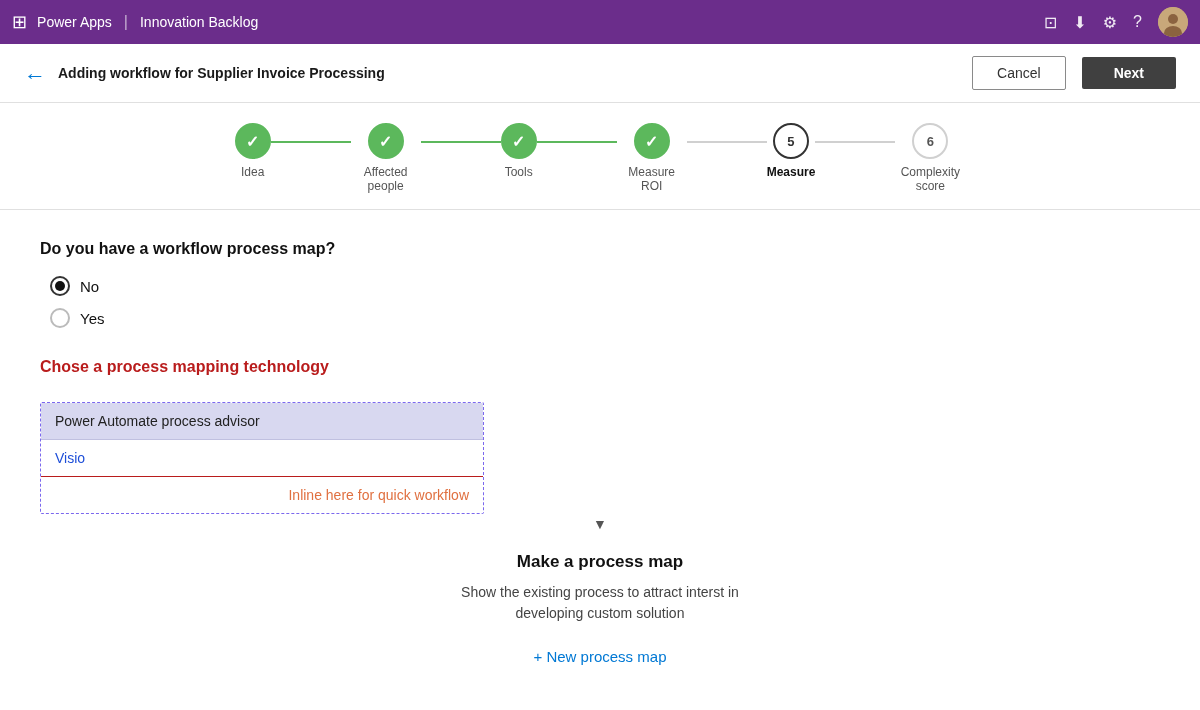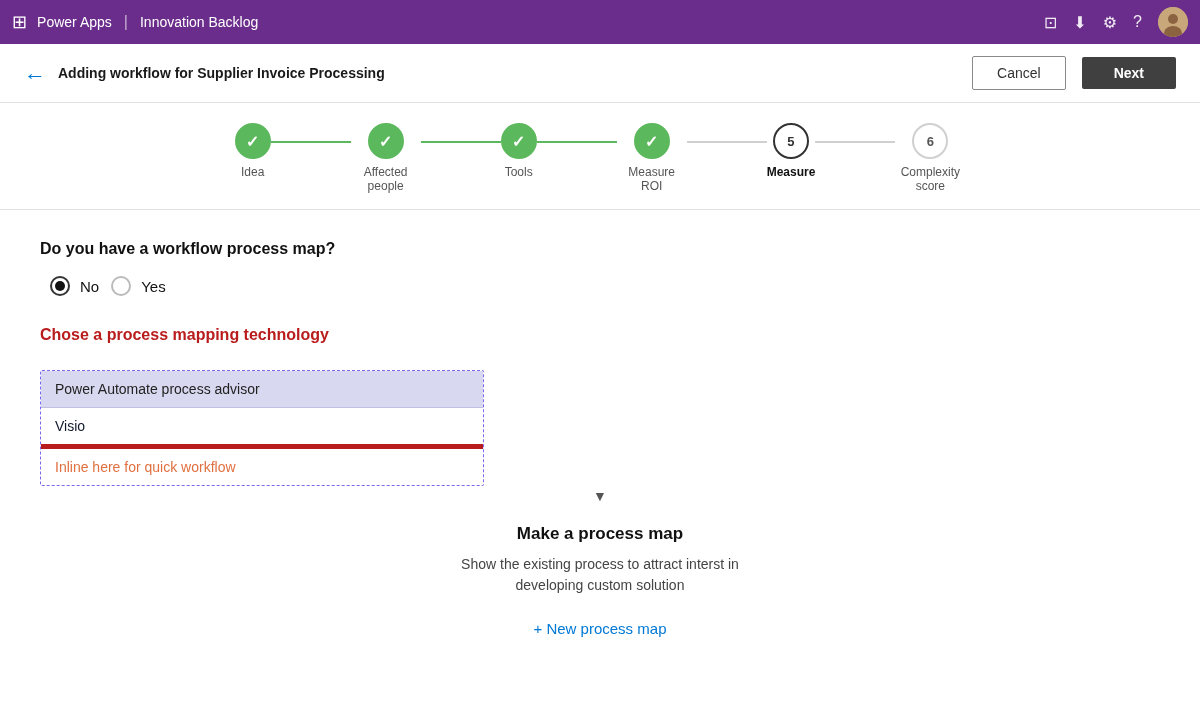--- a/index.html
+++ b/index.html
@@ -163,20 +163,21 @@
 
     .question-label {
       font-size: 16px;
       font-weight: 600;
       color: #111;
       margin-bottom: 18px;
     }
 
     .radio-group {
       display: flex;
+      flex-direction: column;
       gap: 12px;
       margin-bottom: 30px;
       padding-left: 10px;
     }
     .radio-option {
       display: flex;
       align-items: center;
       gap: 10px;
       cursor: pointer;
     }
@@ -219,27 +220,28 @@
       background: #d8d8f0;
       padding: 10px 14px;
       font-size: 14px;
       color: #222;
       cursor: pointer;
       border-bottom: 1px solid #c0c0e0;
     }
     .dropdown-option {
       padding: 10px 14px;
       font-size: 14px;
-      color: #0f172a;
-      cursor: pointer;
-      border-bottom: 5px solid #b91c1c;
+      color: #1d4ed8;
+      cursor: pointer;
+      border-bottom: 1px solid #b91c1c;
       background: #fff;
     }
     .dropdown-option:last-child {
       border-bottom: none;
+      text-align: right;
     }
     .dropdown-option.inline-option {
       color: #e07040;
     }
     .dropdown-arrow {
       display: flex;
       justify-content: center;
       font-size: 14px;
       color: #555;
       margin-top: 2px;

